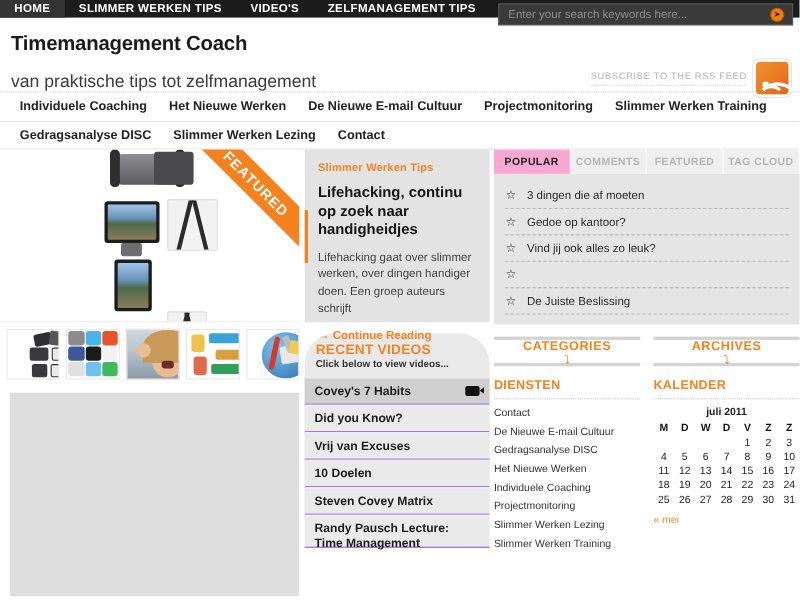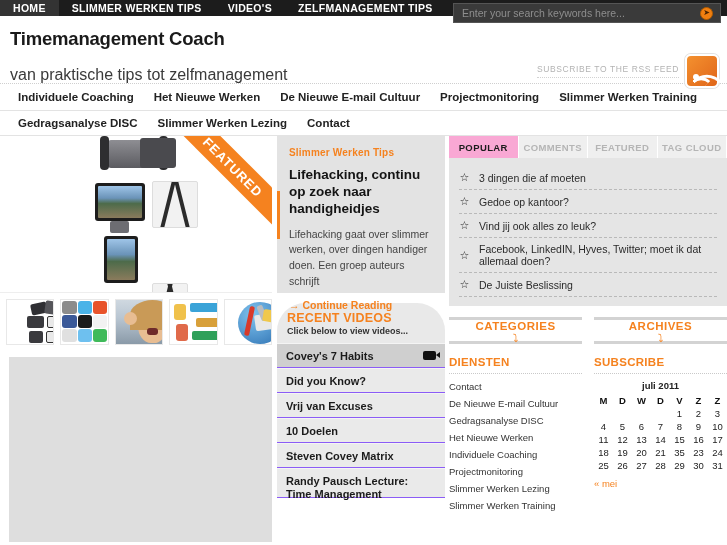--- a/index.html
+++ b/index.html
@@ -448,21 +448,20 @@
       <div class="pop-item">
         <span class="star">☆</span>
         <span>Gedoe op kantoor?</span>
       </div>
       <div class="pop-item">
         <span class="star">☆</span>
         <span>Vind jij ook alles zo leuk?</span>
       </div>
       <div class="pop-item">
         <span class="star">☆</span>
-        <span>Facebook, LinkedIN, Hyves, Twitter; moet ik dat allemaal doen?</span>
       </div>
       <div class="pop-item">
         <span class="star">☆</span>
         <span>De Juiste Beslissing</span>
       </div>
     </div>
 
     <div class="widgets">
 
       <div class="wcol">
@@ -479,21 +478,21 @@
         <div class="w-link">Projectmonitoring</div>
         <div class="w-link">Slimmer Werken Lezing</div>
         <div class="w-link">Slimmer Werken Training</div>
       </div>
 
       <div class="wcol">
         <div class="w-head">
           <span class="w-title">ARCHIVES</span>
           <span class="w-arrow">⤵</span>
         </div>
-        <div class="w-sub">SUBSCRIBE</div>
+        <div class="w-sub">KALENDER</div>
         <div class="cal-month">juli 2011</div>
         <table class="cal">
           <thead>
             <tr>
               <th>M</th>
               <th>D</th>
               <th>W</th>
               <th>D</th>
               <th>V</th>
               <th>Z</th>
@@ -526,21 +525,21 @@
               <td>14</td>
               <td>15</td>
               <td>16</td>
               <td>17</td>
             </tr>
             <tr>
               <td>18</td>
               <td>19</td>
               <td>20</td>
               <td>21</td>
-              <td>35</td>
+              <td>22</td>
               <td>23</td>
               <td>24</td>
             </tr>
             <tr>
               <td>25</td>
               <td>26</td>
               <td>27</td>
               <td>28</td>
               <td>29</td>
               <td>30</td>

